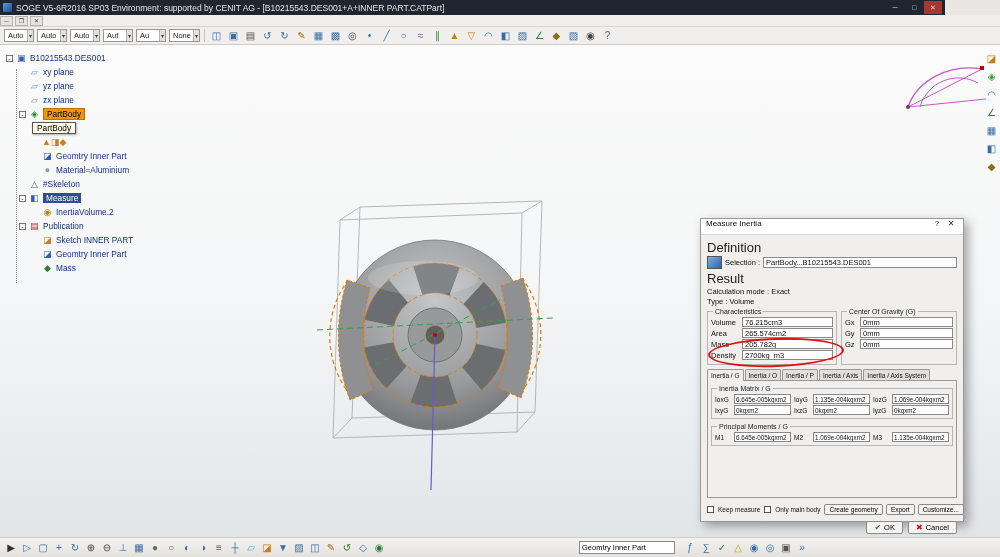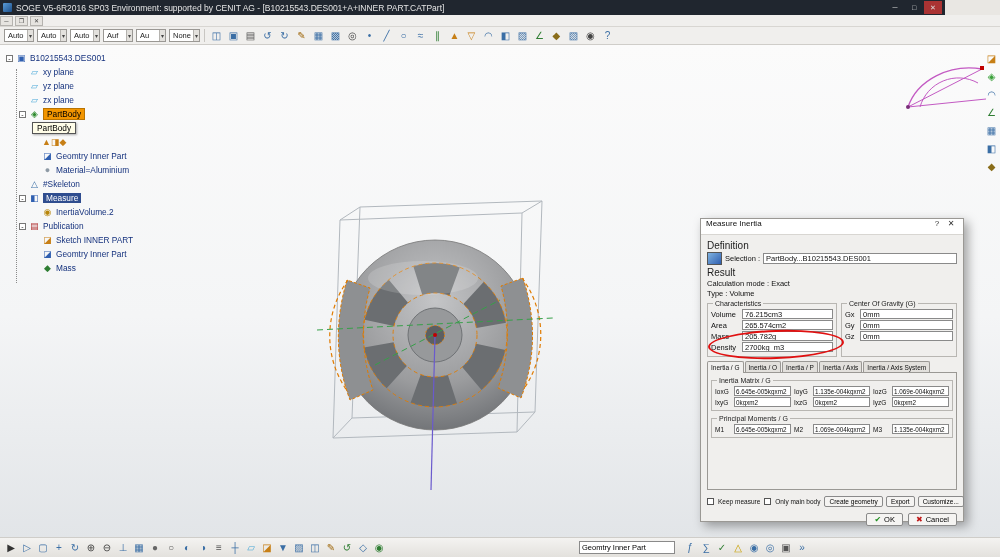--- a/index.html
+++ b/index.html
@@ -54,21 +54,21 @@
 
 
 .watermark{position:absolute;left:712px;top:466px;font-size:21px;color:rgba(115,115,115,.55);z-index:60;letter-spacing:1px;pointer-events:none}
 
 
 .dialog{position:absolute;left:700px;top:218px;width:264px;height:304px;background:#f0efed;border:1px solid #9a9894;box-shadow:4px 4px 10px rgba(0,0,0,.35);z-index:50;font-size:7.5px;color:#111}
 .dlg-title{height:16px;background:#fff;border-bottom:1px solid #d8d6d2;display:flex;align-items:flex-start;padding:0 5px;font-size:8px}
 .dlg-title .t{flex:1}
 .dlg-btn{width:14px;text-align:center;color:#333;font-size:8px}
 .dlg-body{padding:3px 6px;position:relative}
-.dlg-label{font-size:10px;margin:2px 0 1px;color:#222}
+.dlg-label{font-size:13px;margin:2px 0 1px;color:#222}
 .sel-row{display:flex;align-items:center;gap:3px;margin:1px 0 2px}
 .sel-icon{width:15px;height:13px;background:linear-gradient(135deg,#7fb2e0,#2f5fb0);border:1px solid #555;flex:none}
 .sel-field{flex:1;background:#fff;border:1px solid #8a8a8a;height:11px;line-height:10px;padding:0 2px;white-space:nowrap;overflow:hidden}
 .dlg-line{margin:1px 0;font-size:7.5px}
 .group-row{display:flex;gap:4px;position:relative;margin-top:2px}
 fieldset{border:1px solid #b8b6b2;padding:2px 3px 3px}
 legend{font-size:7px;padding:0 2px;margin-left:2px;color:#222}
 .f-row{display:flex;align-items:center;gap:3px;margin-bottom:1px}
 .f-label{width:28px;flex:none}
 .f-field{background:#fff;border:1px solid #8a8a8a;height:10px;line-height:9px;padding:0 2px;flex:1;white-space:nowrap;overflow:hidden}

